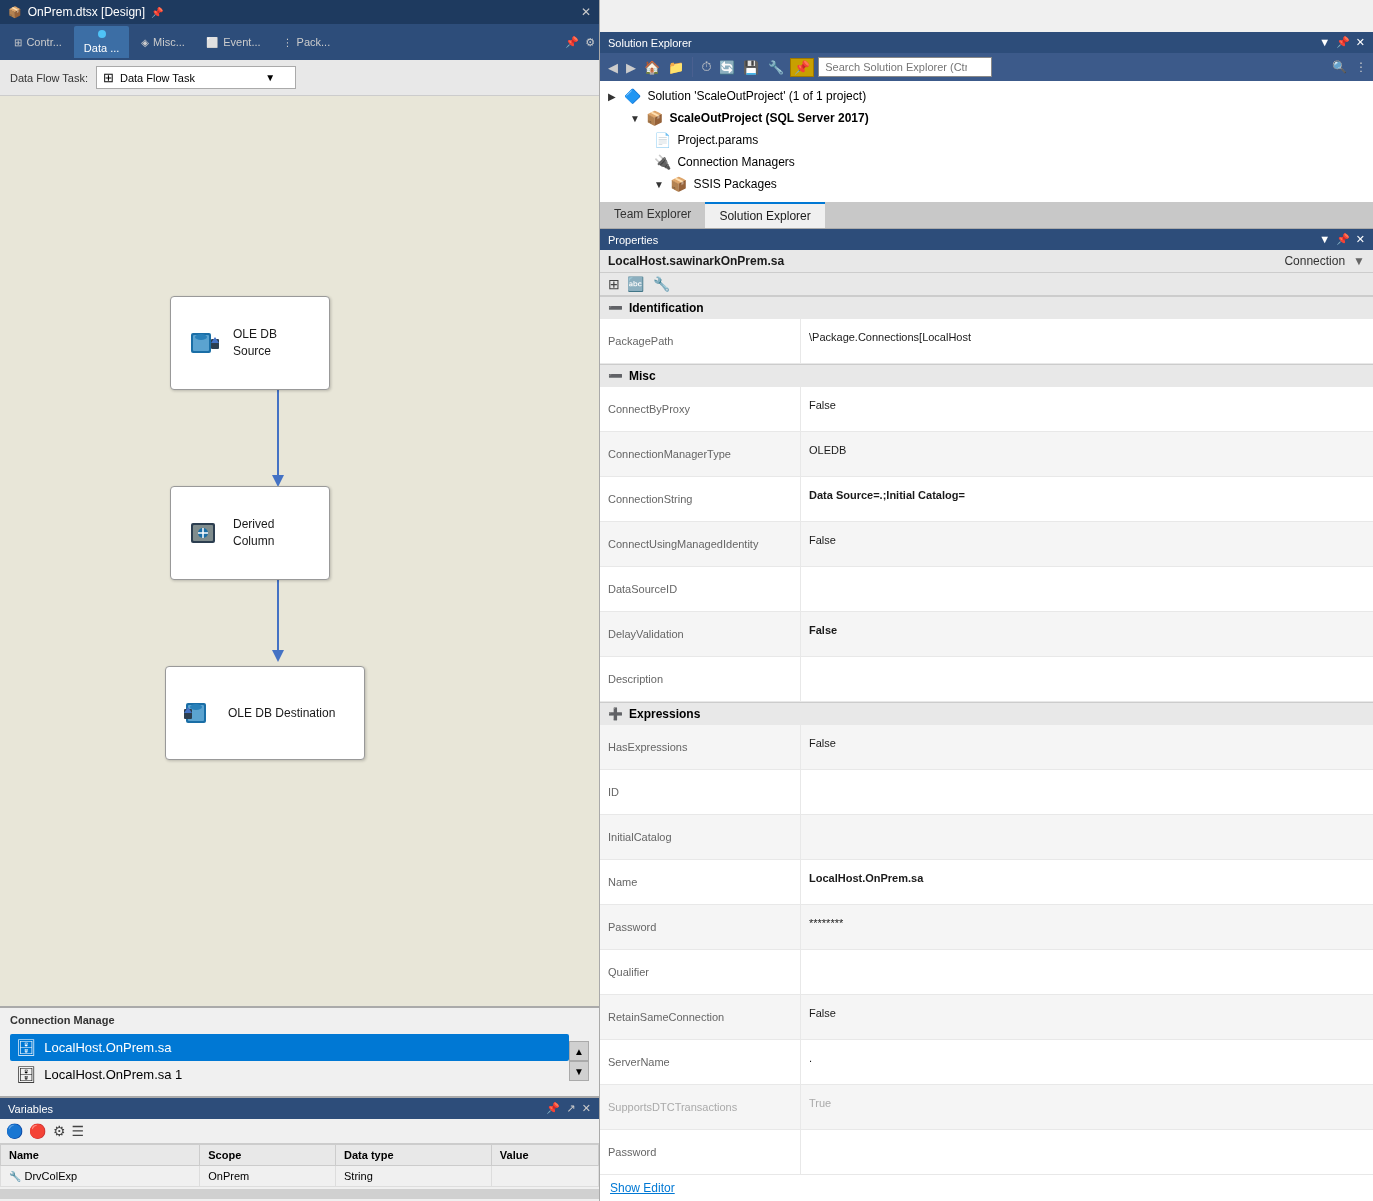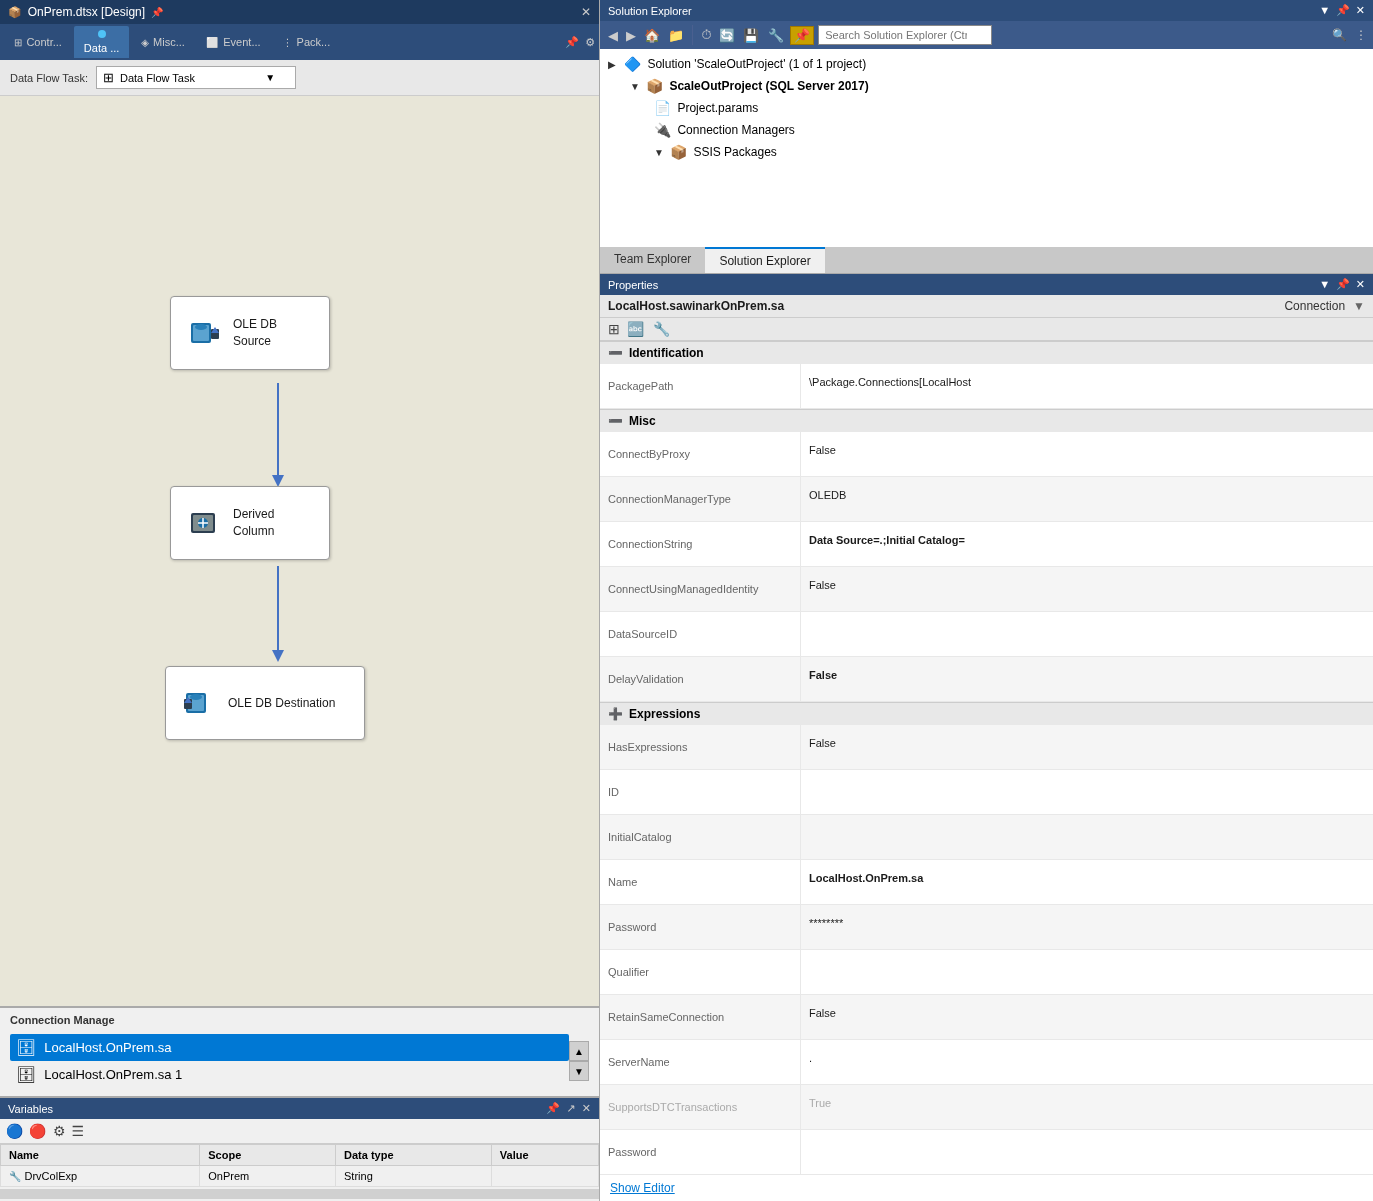--- a/index.html
+++ b/index.html
@@ -23,21 +23,21 @@
 
     
     .data-flow-header { background: #e8e8e8; border-bottom: 1px solid #ccc; padding: 6px 10px; display: flex; align-items: center; gap: 8px; }
     .data-flow-label { font-size: 11px; color: #333; }
     .data-flow-select { background: #fff; border: 1px solid #aaa; padding: 3px 20px 3px 6px; font-size: 11px; appearance: none; cursor: pointer; display: flex; align-items: center; gap: 6px; min-width: 200px; }
 
     
     .canvas { flex: 1; background: #e8e6d8; position: relative; overflow: hidden; }
 
     
-    .flow-node { position: absolute; background: #fff; border: 1px solid #999; border-radius: 4px; display: flex; align-items: center; gap: 10px; padding: 18px 16px; min-width: 150px; box-shadow: 1px 1px 3px rgba(0,0,0,0.2); }
+    .flow-node { position: absolute; background: #fff; border: 1px solid #999; border-radius: 4px; display: flex; align-items: center; gap: 10px; padding: 28px 16px; min-width: 150px; box-shadow: 1px 1px 3px rgba(0,0,0,0.2); }
     .flow-node-icon { width: 36px; height: 36px; display: flex; align-items: center; justify-content: center; }
     .flow-node-label { font-size: 12px; color: #1a1a1a; line-height: 1.4; }
 
     
     .conn-section { background: #f0f0f0; border-top: 2px solid #aaa; padding: 6px 10px 4px; }
     .conn-section-title { font-size: 11px; color: #333; font-weight: 600; margin-bottom: 4px; }
     .conn-list { padding: 4px 0; }
     .conn-item { display: flex; align-items: center; gap: 8px; padding: 4px 6px; font-size: 13px; cursor: pointer; border-radius: 2px; }
     .conn-item.selected { background: #0078d4; color: #fff; }
     .conn-item .conn-icon { font-size: 16px; }
@@ -258,21 +258,21 @@
           <td></td>
         </tr>
       </tbody>
     </table>
     <div class="var-scrollbar"></div>
   </div>
 </div>
 
 <div class="right-panel">
 
-  <div class="se-section" style="height: 298px;">
+  <div class="se-section" style="height: 298px; margin-top: 32px;">
     <div class="se-titlebar">
       <span>Solution Explorer</span>
       <div class="se-titlebar-icons">
         <span>▼</span>
         <span>📌</span>
         <span>✕</span>
       </div>
     </div>
     <div class="se-toolbar">
       <button class="se-tool-btn">◀</button>
@@ -381,20 +381,24 @@
         <span class="prop-value">False</span>
       </div>
       <div class="prop-row">
         <span class="prop-name">DataSourceID</span>
         <span class="prop-value"></span>
       </div>
       <div class="prop-row alt">
         <span class="prop-name">DelayValidation</span>
         <span class="prop-value bold">False</span>
       </div>
+      <div class="prop-row">
+        <span class="prop-name">Description</span>
+        <span class="prop-value"></span>
+      </div>
 
       <div class="prop-group-header">
         <span>➕</span>
         <span>Expressions</span>
       </div>
       <div class="prop-row alt">
         <span class="prop-name">HasExpressions</span>
         <span class="prop-value">False</span>
       </div>
       <div class="prop-row">

